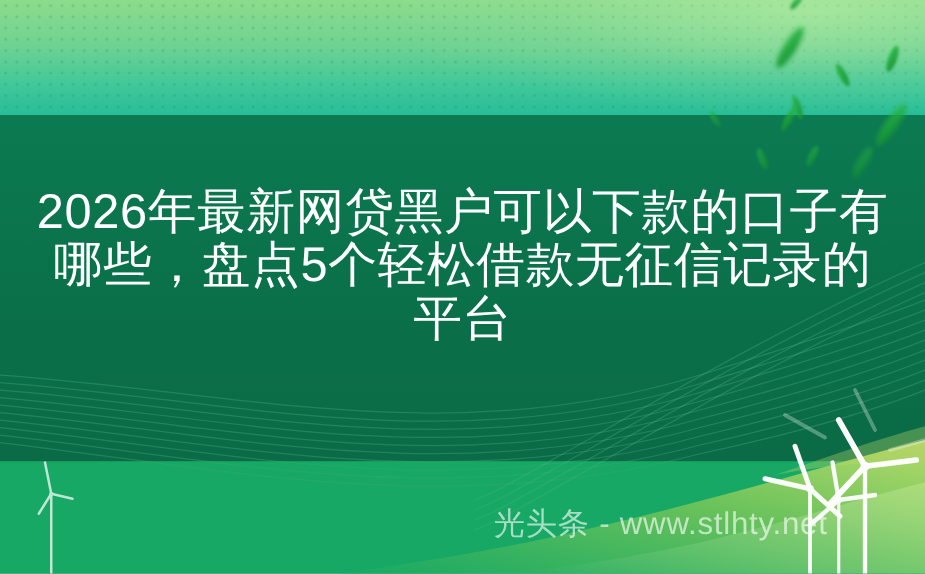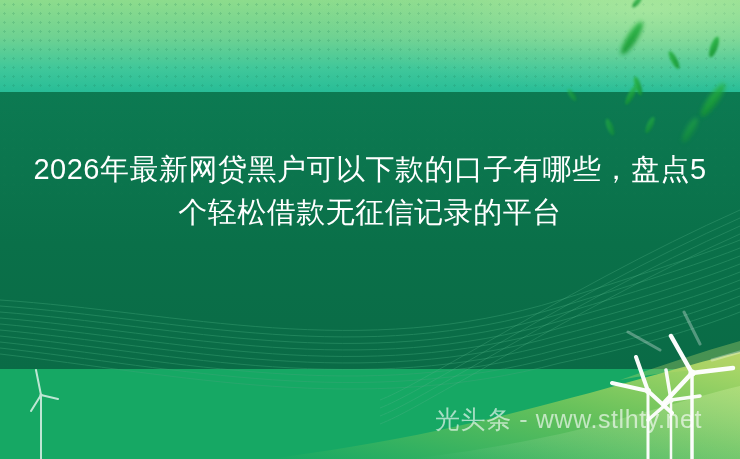--- a/index.html
+++ b/index.html
@@ -73,39 +73,38 @@
   }
 
   
   #title-block {
     position: absolute;
     left: 0;
     top: 148px;
     width: 740px;
     text-align: center;
     color: #ffffff;
-    font-size: 29px;
+    font-size: 39px;
     line-height: 43px;
     letter-spacing: 0.5px;
     font-weight: 400;
     padding: 0 28px;
     box-sizing: border-box;
   }
 
   
   #watermark {
     position: absolute;
     left: 395px;
     top: 404px;
     color: rgba(255,255,255,0.62);
     font-size: 25px;
     line-height: 30px;
     letter-spacing: 0.6px;
     white-space: nowrap;
-    margin-left: 40px;
   }
 </style>
 </head>
 <body>
 
 <div id="banner">
 
   <div class="band" id="band-top"></div>
   <div class="band" id="band-mid"></div>
   <div class="band" id="band-bottom"></div>

